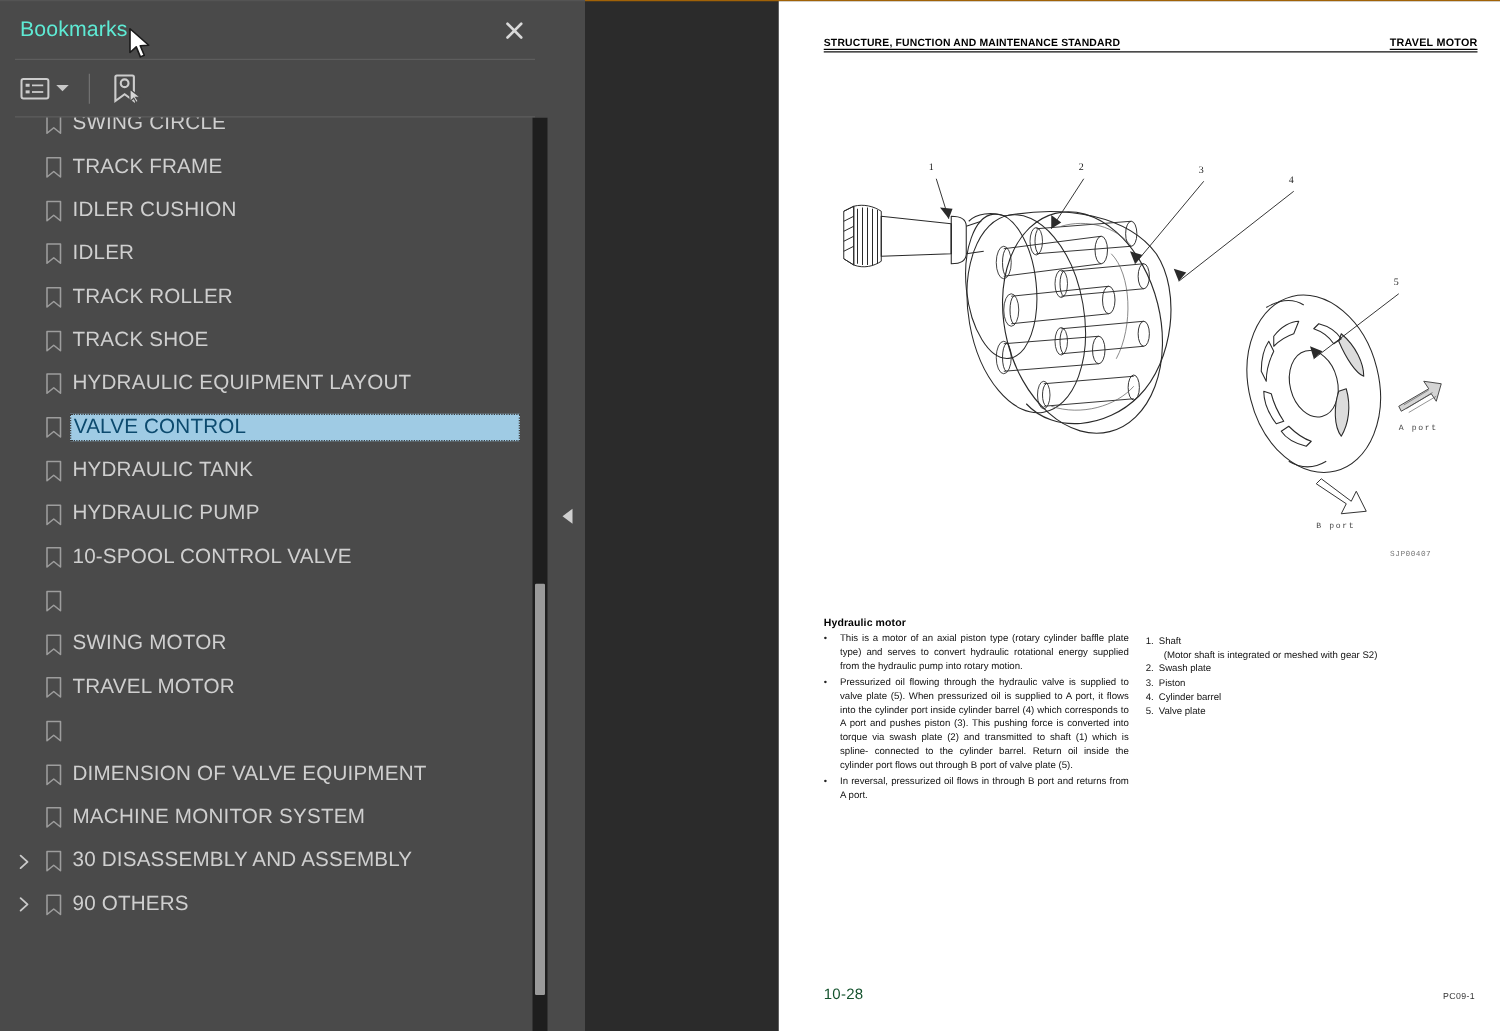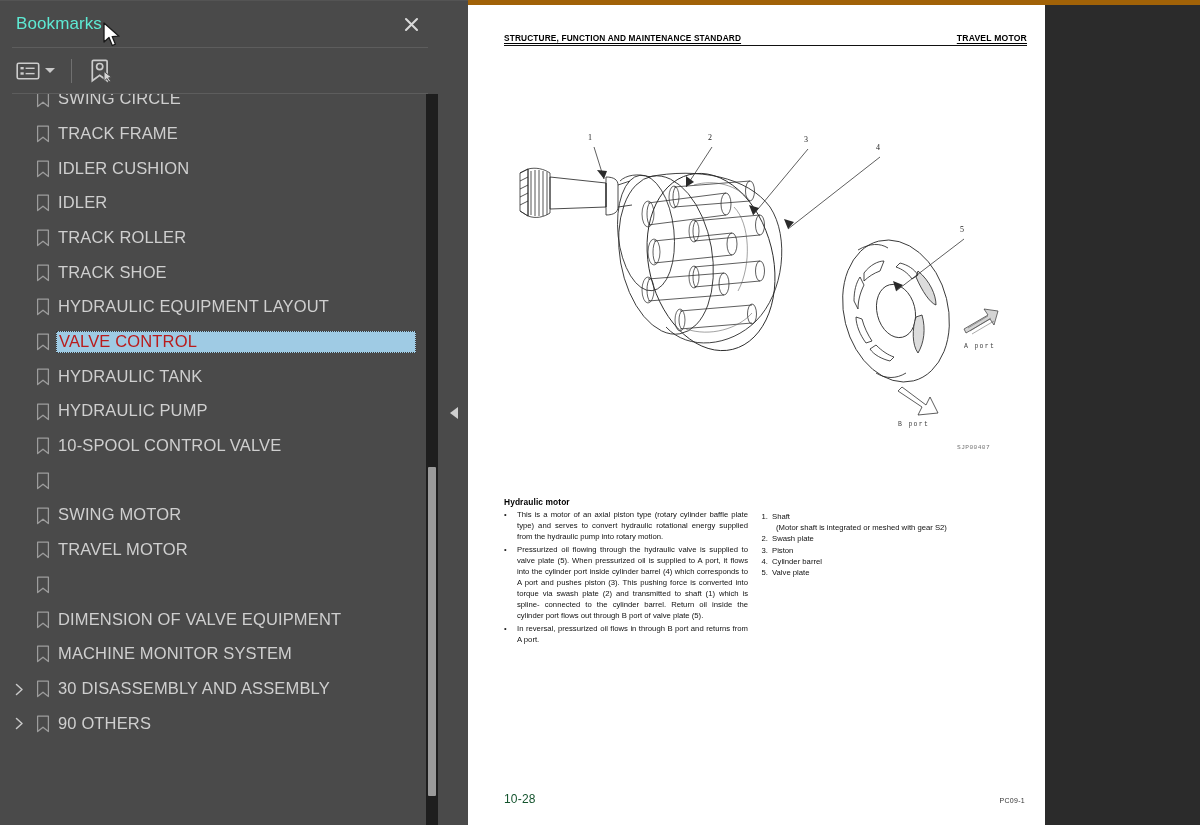--- a/index.html
+++ b/index.html
@@ -128,21 +128,21 @@
   .bm-label {
     font-size: 16.5px;
     color: #cfcfcf;
     letter-spacing: .15px;
     padding: 2px 6px 3px 2px;
     line-height: 1.05;
   }
   .bm-row.indent { padding-left: 30px; }
   .bm-row.selected .bm-label {
     background: #9fcbe4;
-    color: #b91c1c;
+    color: #0c4a6e;
     outline: 1px dotted #3a3a3a;
     outline-offset: -1px;
     padding-left: 3px;
     padding-right: 8px;
     flex: 1 1 auto;
     max-width: 360px;
   }
 
   
   #bm-scrollbar {
@@ -182,22 +182,22 @@
     border-right: 8px solid #cfcfcf;
   }
 
   
   #doc-view {
     flex: 1 1 auto;
     height: 825px;
     background: #2b2b2b;
     position: relative;
     display: flex;
-    justify-content: flex-start;
-    border-top: 5px solid #a16207;
+    justify-content: flex-end;
+    border-top: 1px solid #a16207;
   }
   #page {
     width: 577px;
     height: 825px;
     background: #ffffff;
     position: relative;
     font-family: "Liberation Sans", sans-serif;
     color: #000;
   }
 

